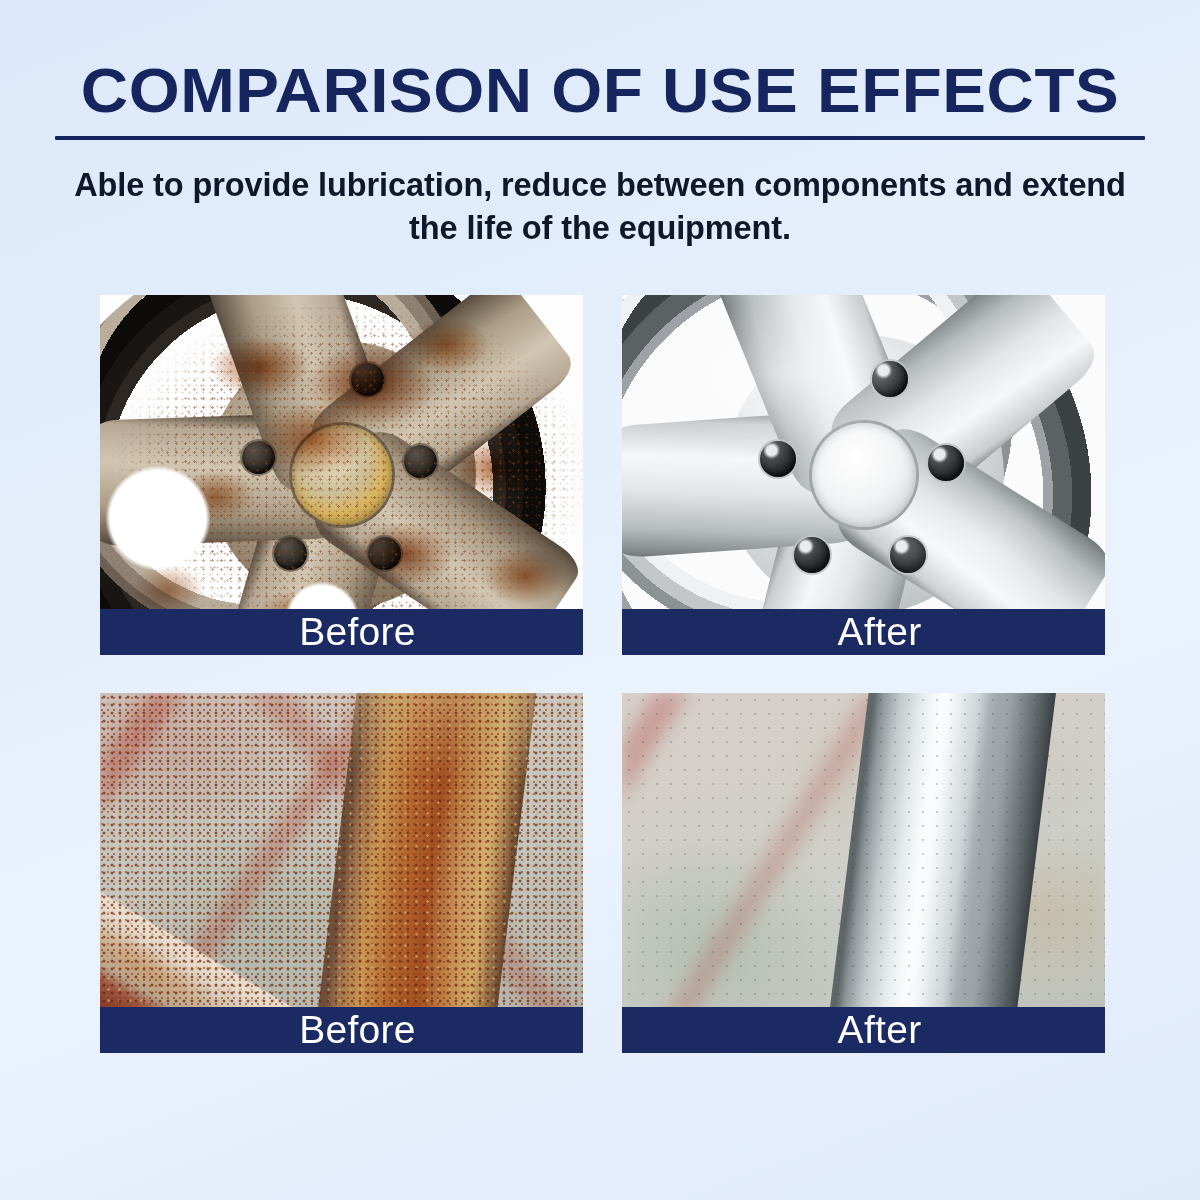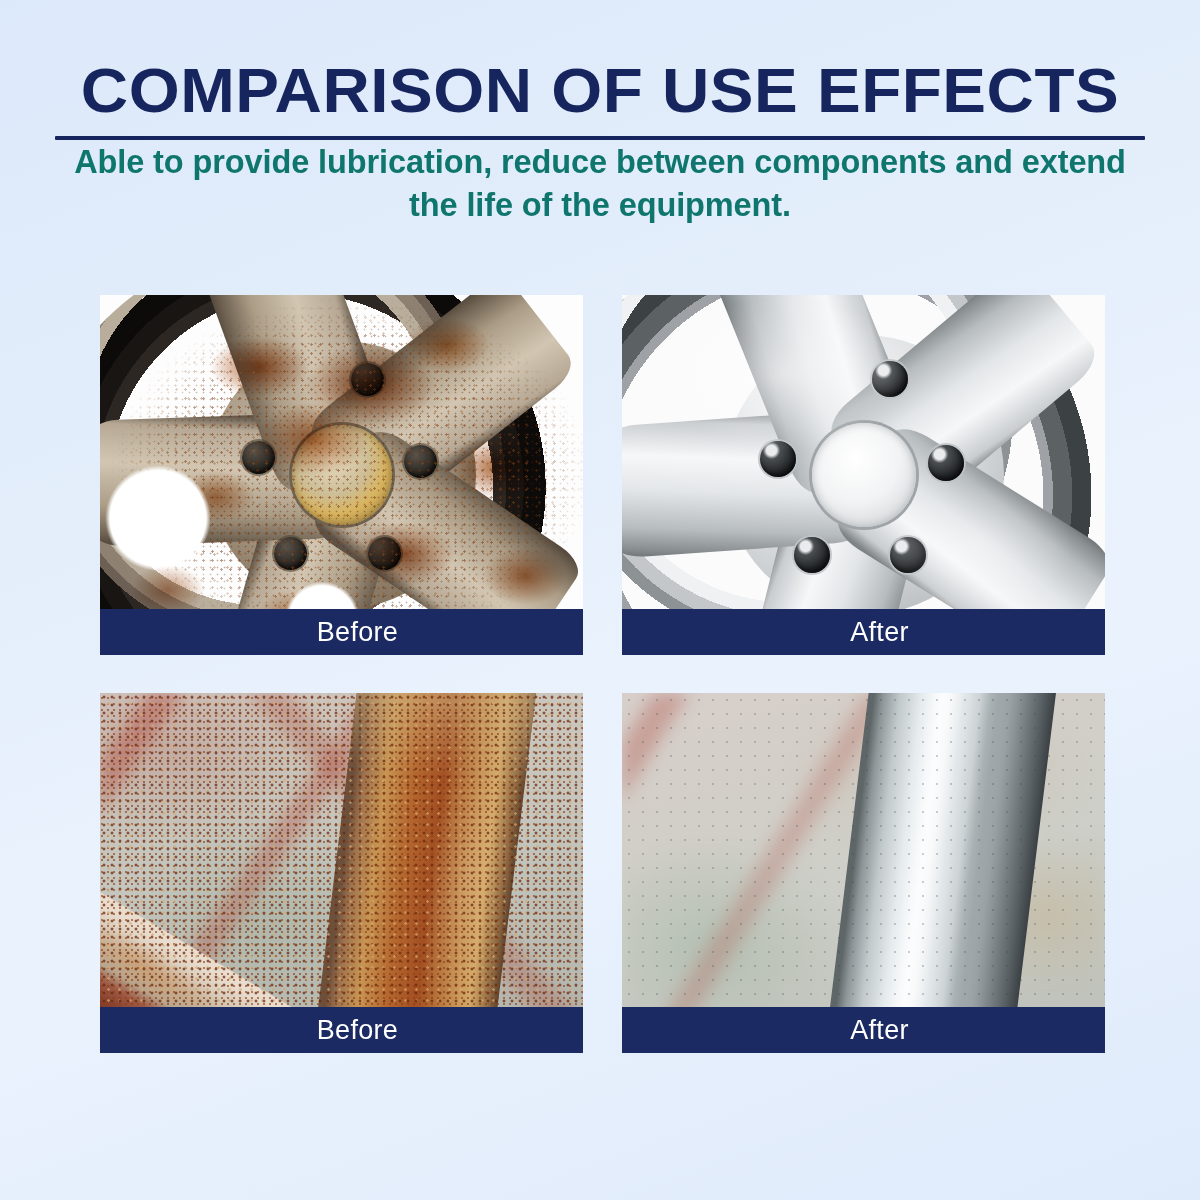--- a/index.html
+++ b/index.html
@@ -35,24 +35,24 @@
   }
 
   .title-rule {
     height: 4px;
     background: #16255e;
     margin: 14px 3px 0 3px;
     border-radius: 1px;
   }
 
   .page-subtitle {
-    margin-top: 1px;
+    margin-top: 24px;
     font-size: 32.5px;
     font-weight: 600;
-    color: #0f766e;
+    color: #0f172a;
     text-align: center;
     line-height: 1.33;
     letter-spacing: -0.1px;
     padding: 0 8px;
   }
 
   
   .compare-grid {
     position: absolute;
     left: 100px;
@@ -78,21 +78,21 @@
     background: #ffffff;
   }
 
   .card-label {
     height: 46px;
     background: #1b2a63;
     color: #ffffff;
     display: flex;
     align-items: center;
     justify-content: center;
-    font-size: 27px;
+    font-size: 39px;
     font-weight: 500;
     letter-spacing: 0.3px;
     margin-top: 9px;
     position: relative;
     z-index: 4;
     padding-left: 32px;
   }
 
   
   .card.overlap .card-label {

